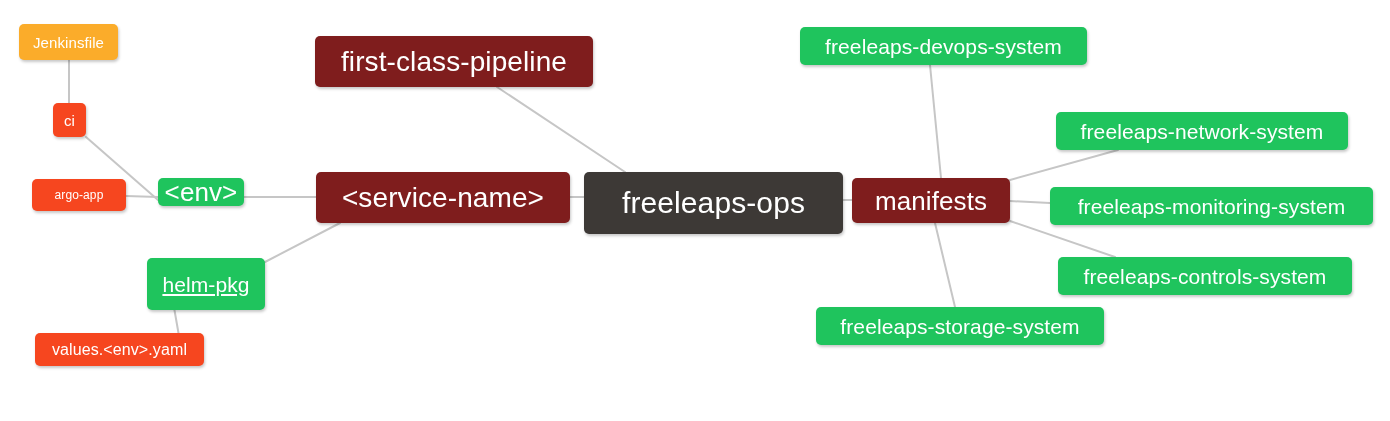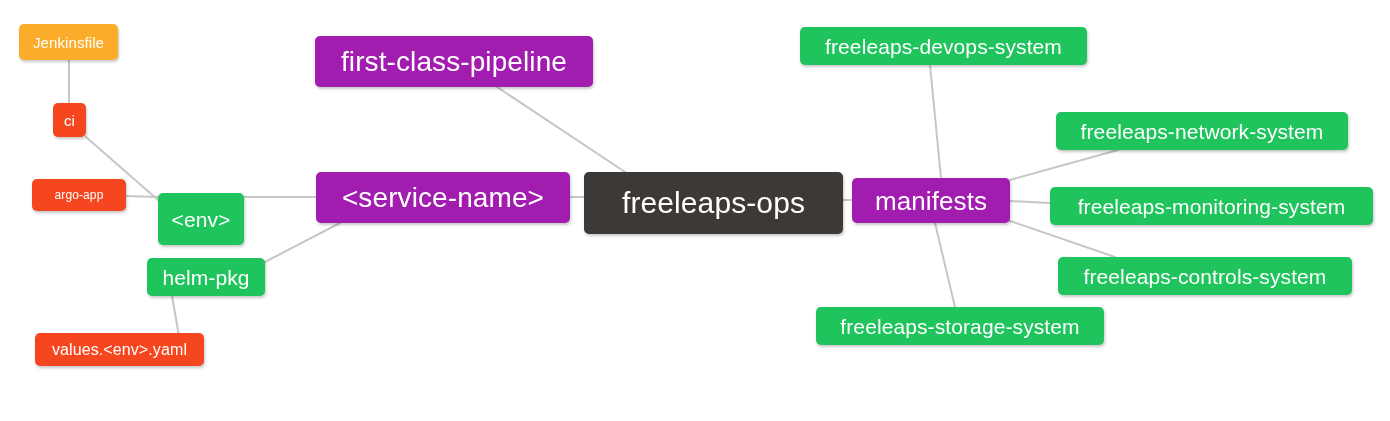--- a/index.html
+++ b/index.html
@@ -40,21 +40,21 @@
     box-shadow: 1px 2px 3px rgba(0,0,0,0.22);
     padding: 0 12px;
     letter-spacing: 0.1px;
   }
   .node-label {
     display: block;
     white-space: nowrap;
   }
   
   .c-root   { background: #3d3936; }
-  .c-blue   { background: #a21caf; }
+  .c-blue   { background: #7f1d1d; }
   .c-green  { background: #1fc45d; }
   .c-orange { background: #fbac2a; }
   .c-red    { background: #f6461f; }
 </style>
 </head>
 <body>
 
 <div id="canvas">
   <svg id="edges" viewBox="0 0 1390 421" width="1390" height="421" xmlns="http://www.w3.org/2000/svg">
       <line x1="69" y1="60" x2="69" y2="103" stroke="#c6c6c6" stroke-width="2" stroke-linecap="round"></line>
@@ -75,24 +75,24 @@
   <div id="node-layer">
       <div class="node c-orange" style="left: 19px; top: 24px; width: 99px; height: 36px; font-size: 15px;">
         <span class="node-label">Jenkinsfile</span>
       </div>
       <div class="node c-red" style="left: 53px; top: 103px; width: 33px; height: 34px; font-size: 15px;">
         <span class="node-label">ci</span>
       </div>
       <div class="node c-red" style="left: 32px; top: 179px; width: 94px; height: 32px; font-size: 12px;">
         <span class="node-label">argo-app</span>
       </div>
-      <div class="node c-green" style="left: 158px; top: 178px; width: 86px; height: 52px; font-size: 21px; margin-top: 15px;">
+      <div class="node c-green" style="left: 158px; top: 178px; width: 86px; height: 28px; font-size: 26px;">
         <span class="node-label">&lt;env&gt;</span>
       </div>
-      <div class="node c-green" style="left: 147px; top: 258px; width: 118px; height: 38px; font-size: 21px;">
+      <div class="node c-green" style="left: 147px; top: 258px; width: 118px; height: 52px; font-size: 21px; text-decoration: underline;">
         <span class="node-label">helm-pkg</span>
       </div>
       <div class="node c-red" style="left: 10px; top: 333px; width: 169px; height: 33px; font-size: 16px; margin-left: 25px;">
         <span class="node-label">values.&lt;env&gt;.yaml</span>
       </div>
       <div class="node c-blue" style="left: 315px; top: 36px; width: 278px; height: 51px; font-size: 28px;">
         <span class="node-label">first-class-pipeline</span>
       </div>
       <div class="node c-blue" style="left: 316px; top: 172px; width: 254px; height: 51px; font-size: 28px;">
         <span class="node-label">&lt;service-name&gt;</span>

